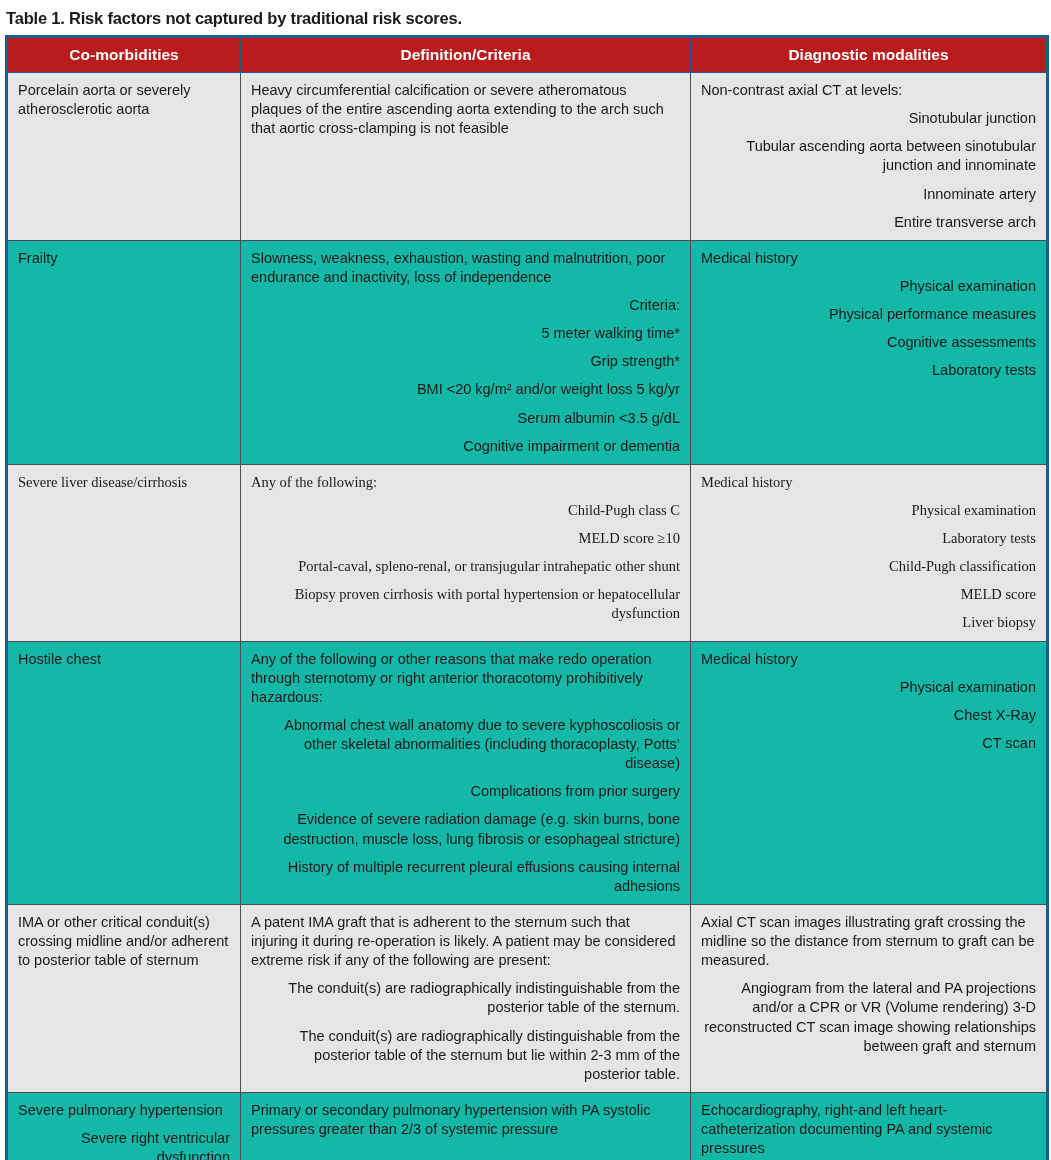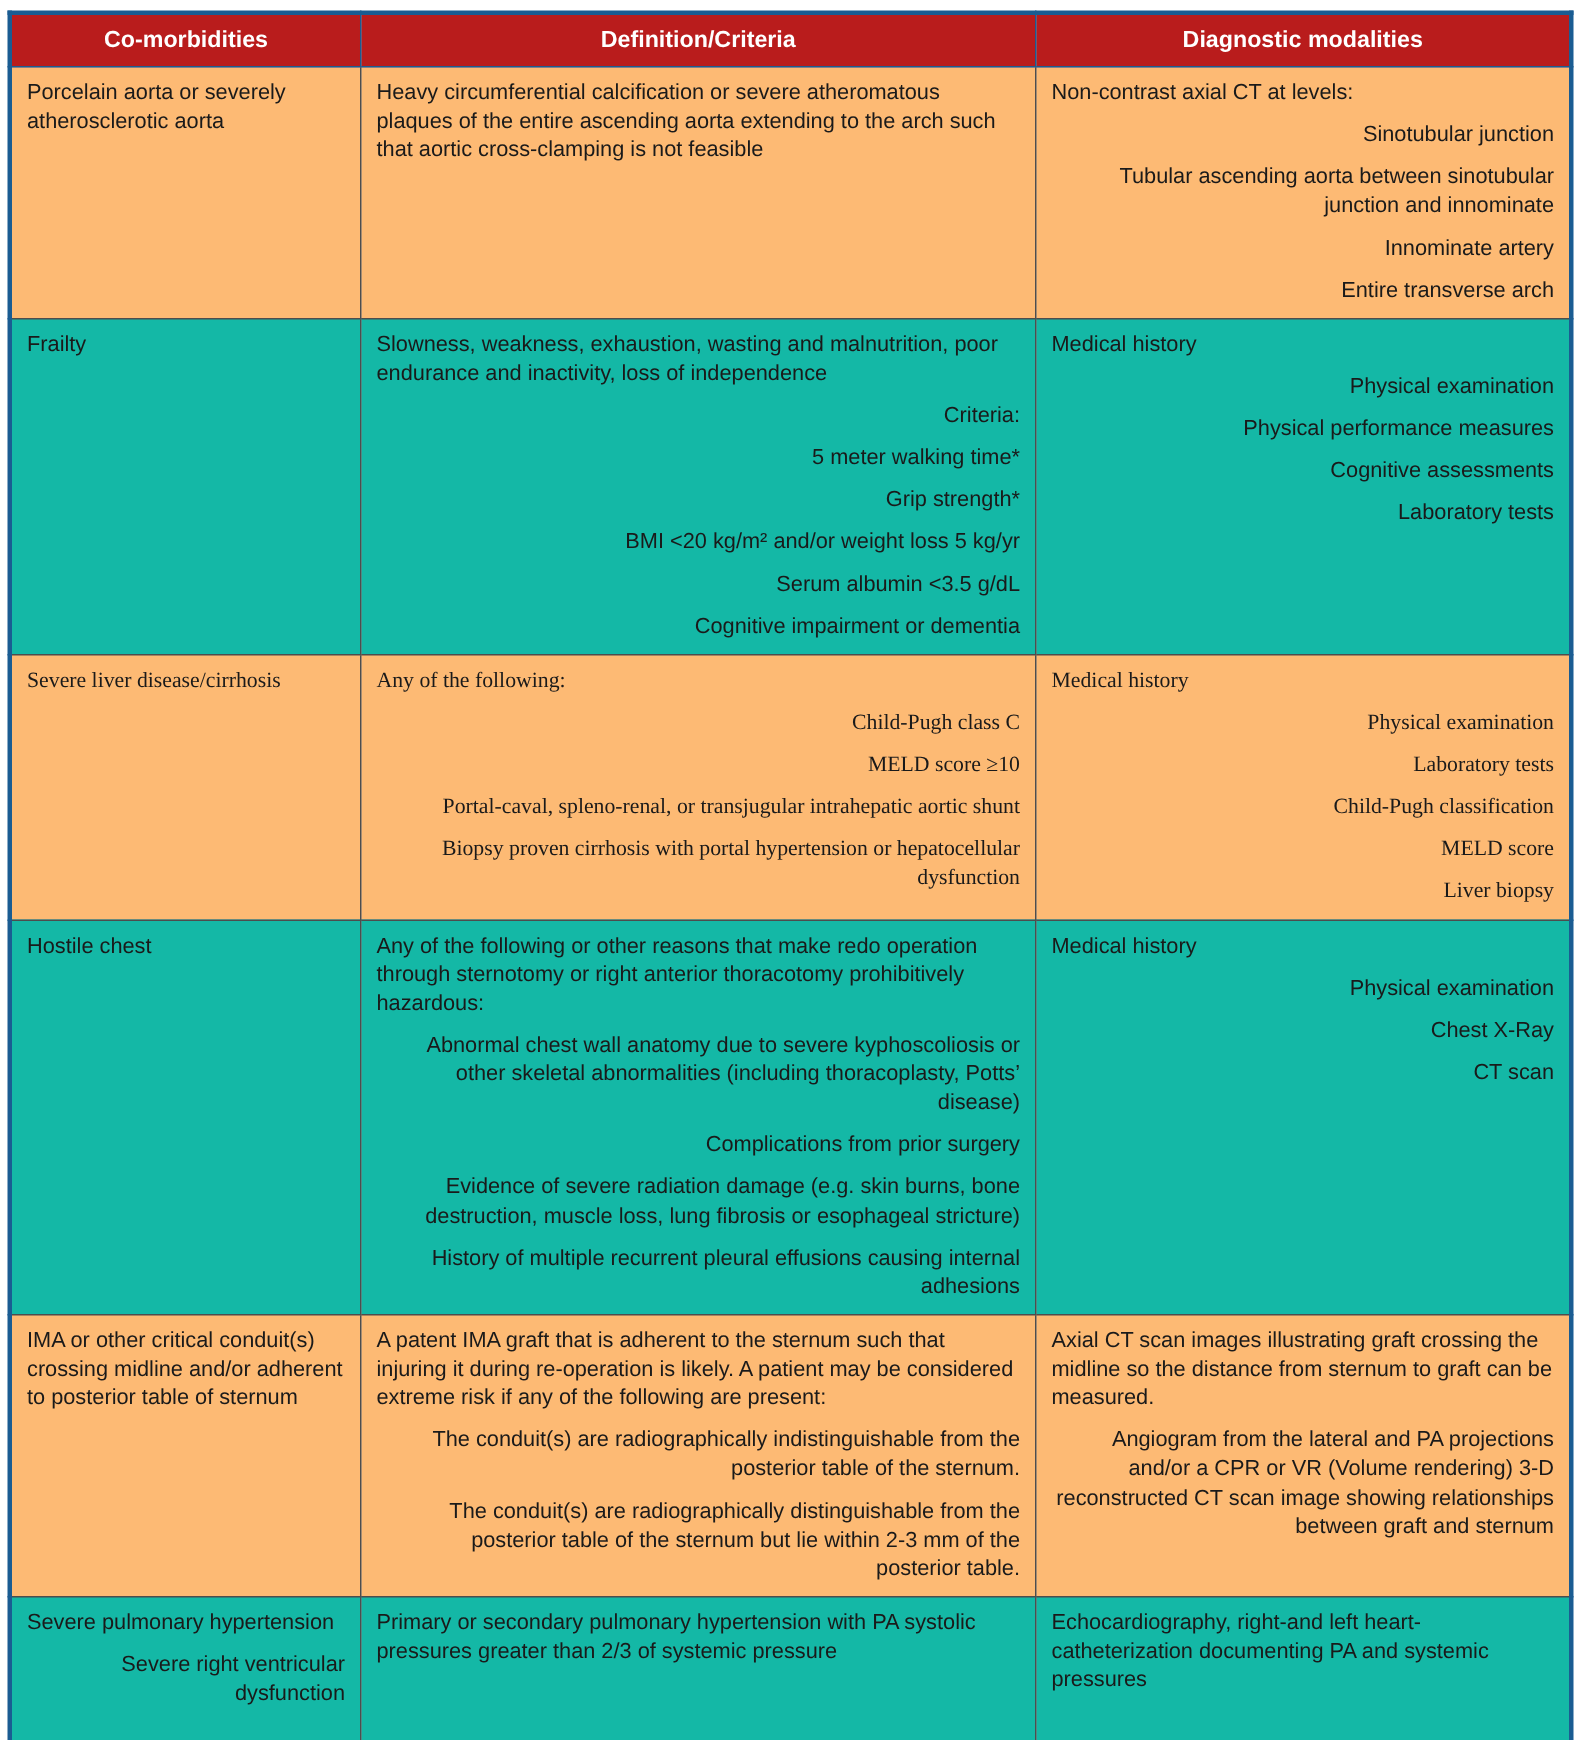--- a/index.html
+++ b/index.html
@@ -34,35 +34,36 @@
     padding: 8px 6px;
     border: 1px solid #1a5c92;
   }
   tbody td {
     vertical-align: top;
     padding: 8px 10px 8px 10px;
     font-size: 14.5px;
     line-height: 1.32;
     border: 1px solid #4d4d4d;
   }
-  tbody tr.plain td { background: #fdba74; }
+  tbody tr.plain td { background: #e5e5e5; }
   tbody tr.beige td { background: #14b8a6; }
   tbody tr:nth-child(1) td { height: 140px; }
   tbody tr:nth-child(2) td { height: 196px; }
   tbody tr:nth-child(3) td { height: 160px; font-family: Liberation Serif, serif; }
   tbody tr:nth-child(4) td { height: 260px; }
   tbody tr:nth-child(5) td { height: 176px; }
   tbody tr:nth-child(6) td { height: 108px; }
   .para + .para { margin-top: 9px; text-align: right; }
   .para.indent { padding-left: 26px; }
 </style>
 </head>
 <body>
 
 <div class="page">
+  <div class="title">Table 1. Risk factors not captured by traditional risk scores.</div>
 
   <table class="risk-table">
     <colgroup>
       <col class="c1">
         <col class="c2">
         <col class="c3">
     </colgroup>
     <thead>
       <tr>
         <th>Co-morbidities</th>
@@ -108,21 +109,21 @@
           </td>
         </tr>
         <tr class="plain">
           <td>
             <div class="para">Severe liver disease/cirrhosis</div>
           </td>
           <td>
             <div class="para">Any of the following:</div>
             <div class="para indent">Child-Pugh class C</div>
             <div class="para indent">MELD score ≥10</div>
-            <div class="para indent">Portal-caval, spleno-renal, or transjugular intrahepatic aortic shunt</div>
+            <div class="para indent">Portal-caval, spleno-renal, or transjugular intrahepatic other shunt</div>
             <div class="para indent">Biopsy proven cirrhosis with portal hypertension or hepatocellular dysfunction</div>
           </td>
           <td>
             <div class="para">Medical history</div>
             <div class="para">Physical examination</div>
             <div class="para">Laboratory tests</div>
             <div class="para">Child-Pugh classification</div>
             <div class="para">MELD score</div>
             <div class="para">Liver biopsy</div>
           </td>

